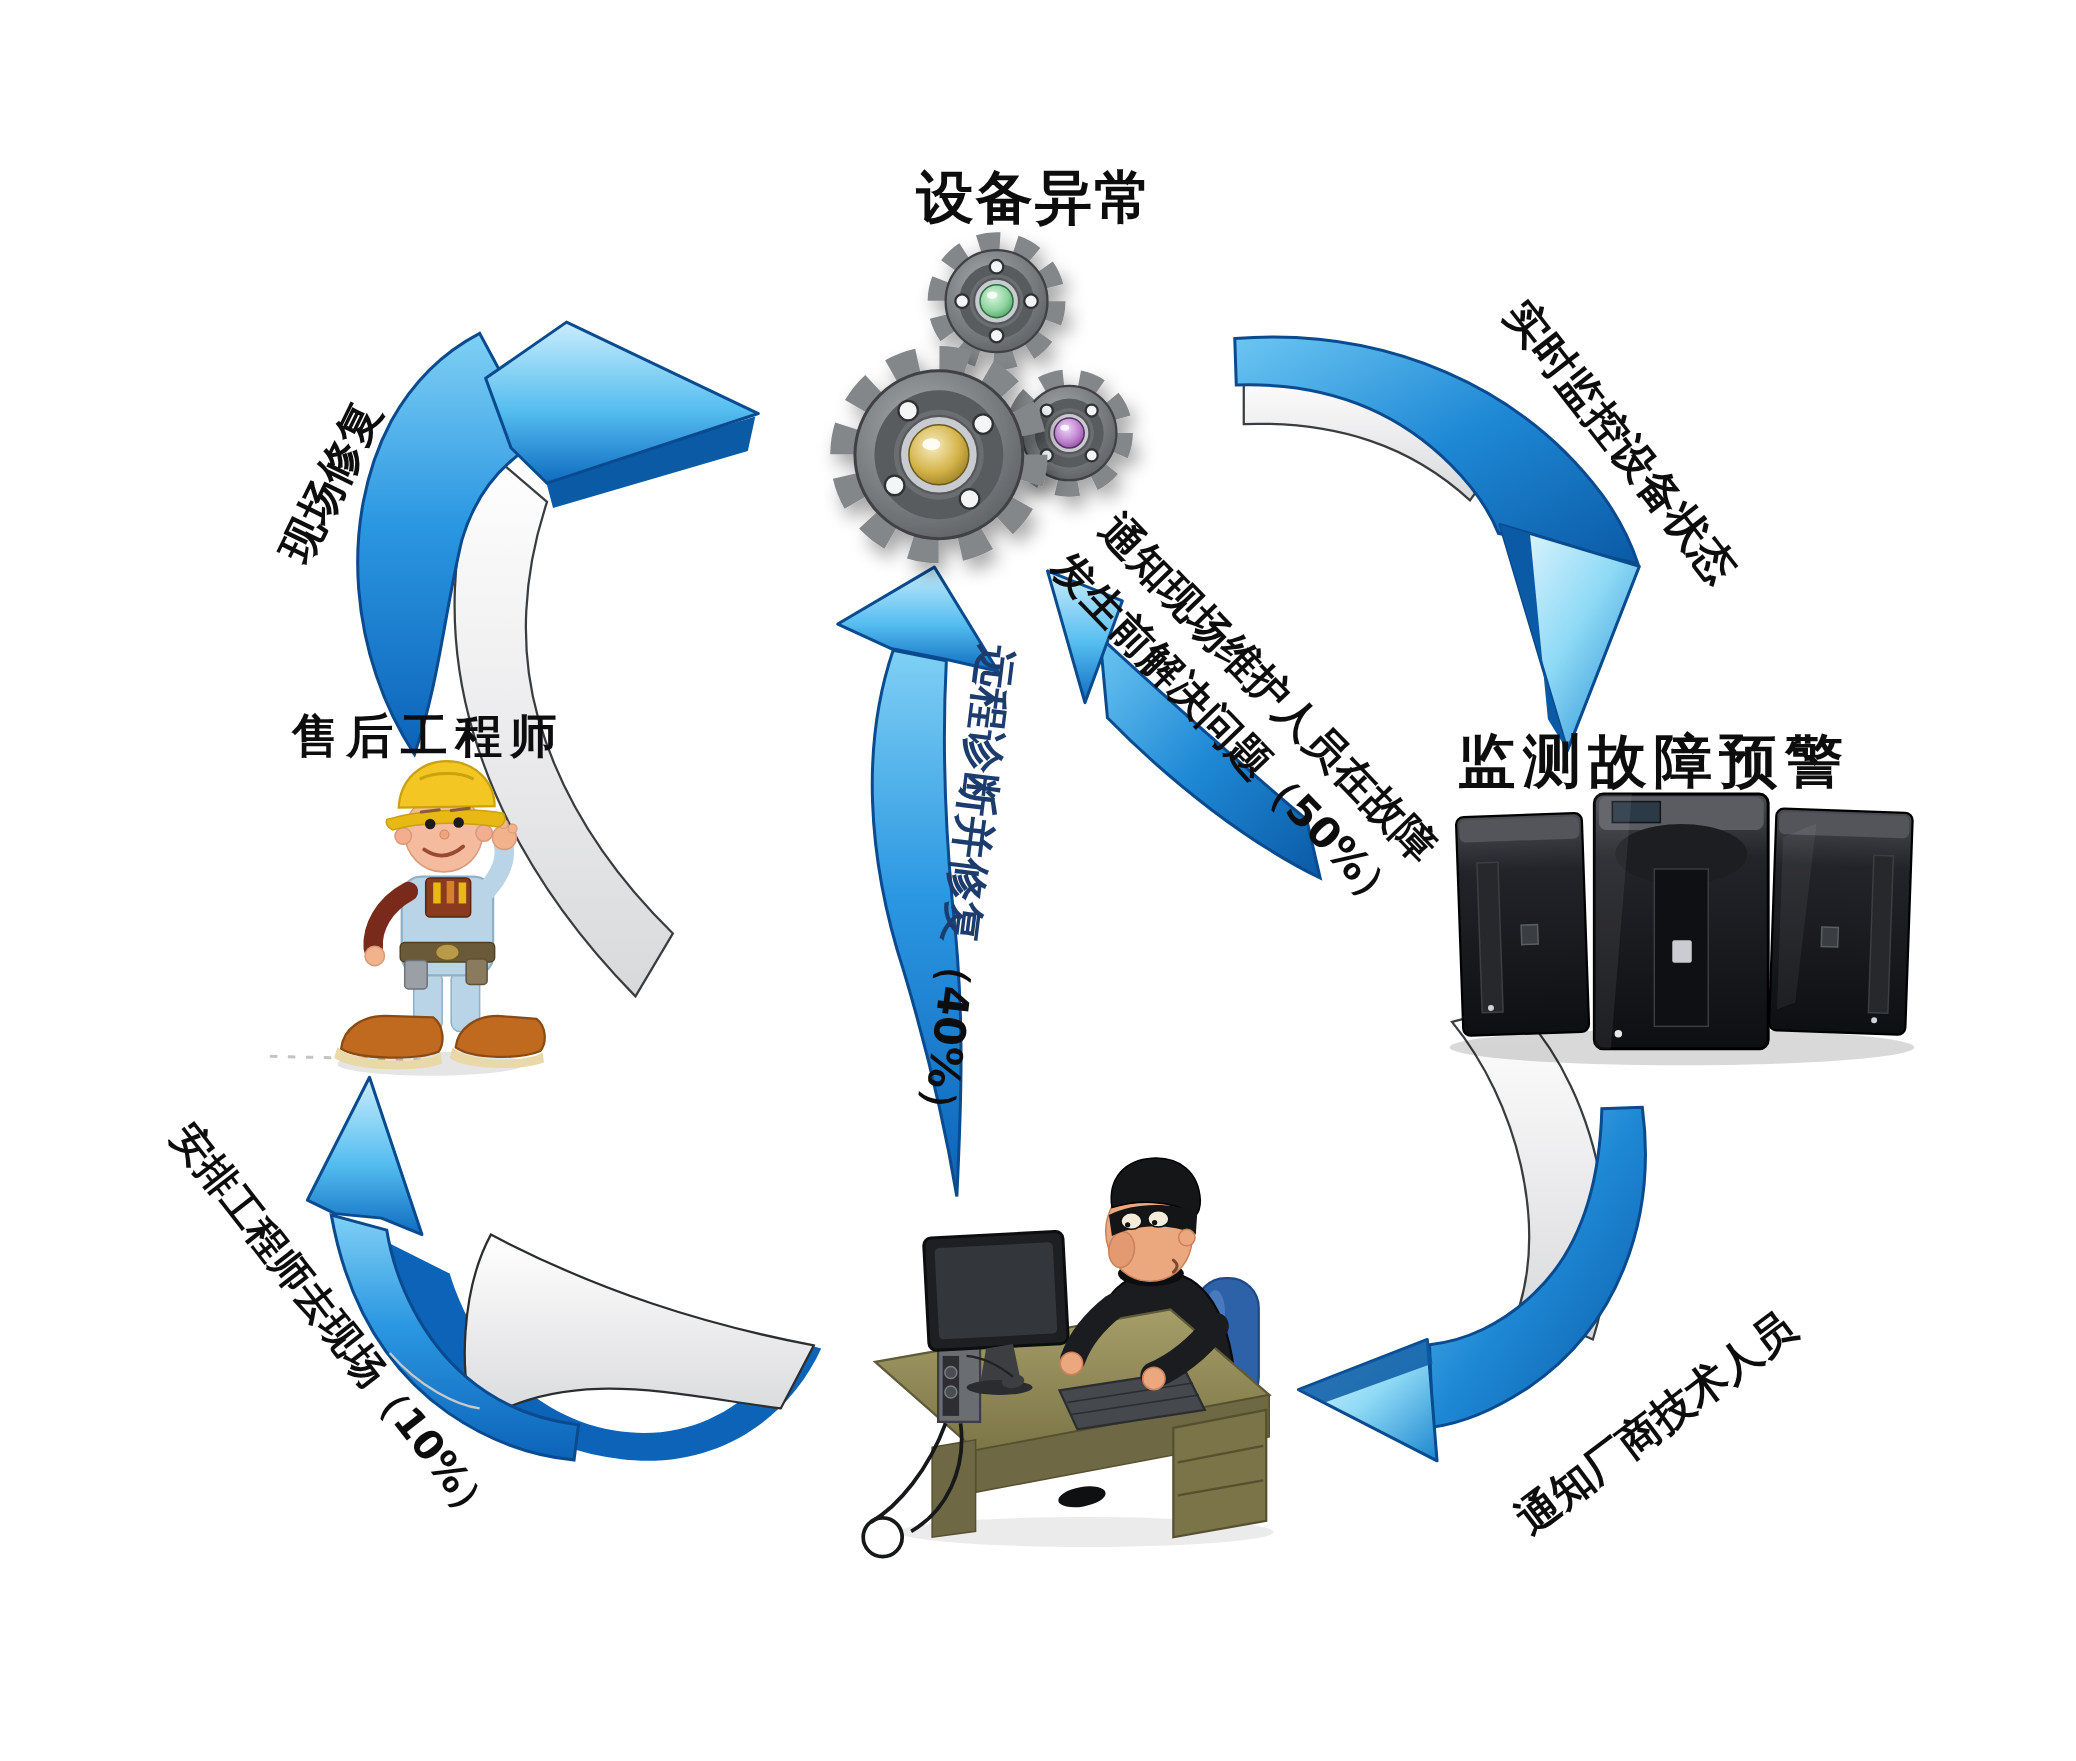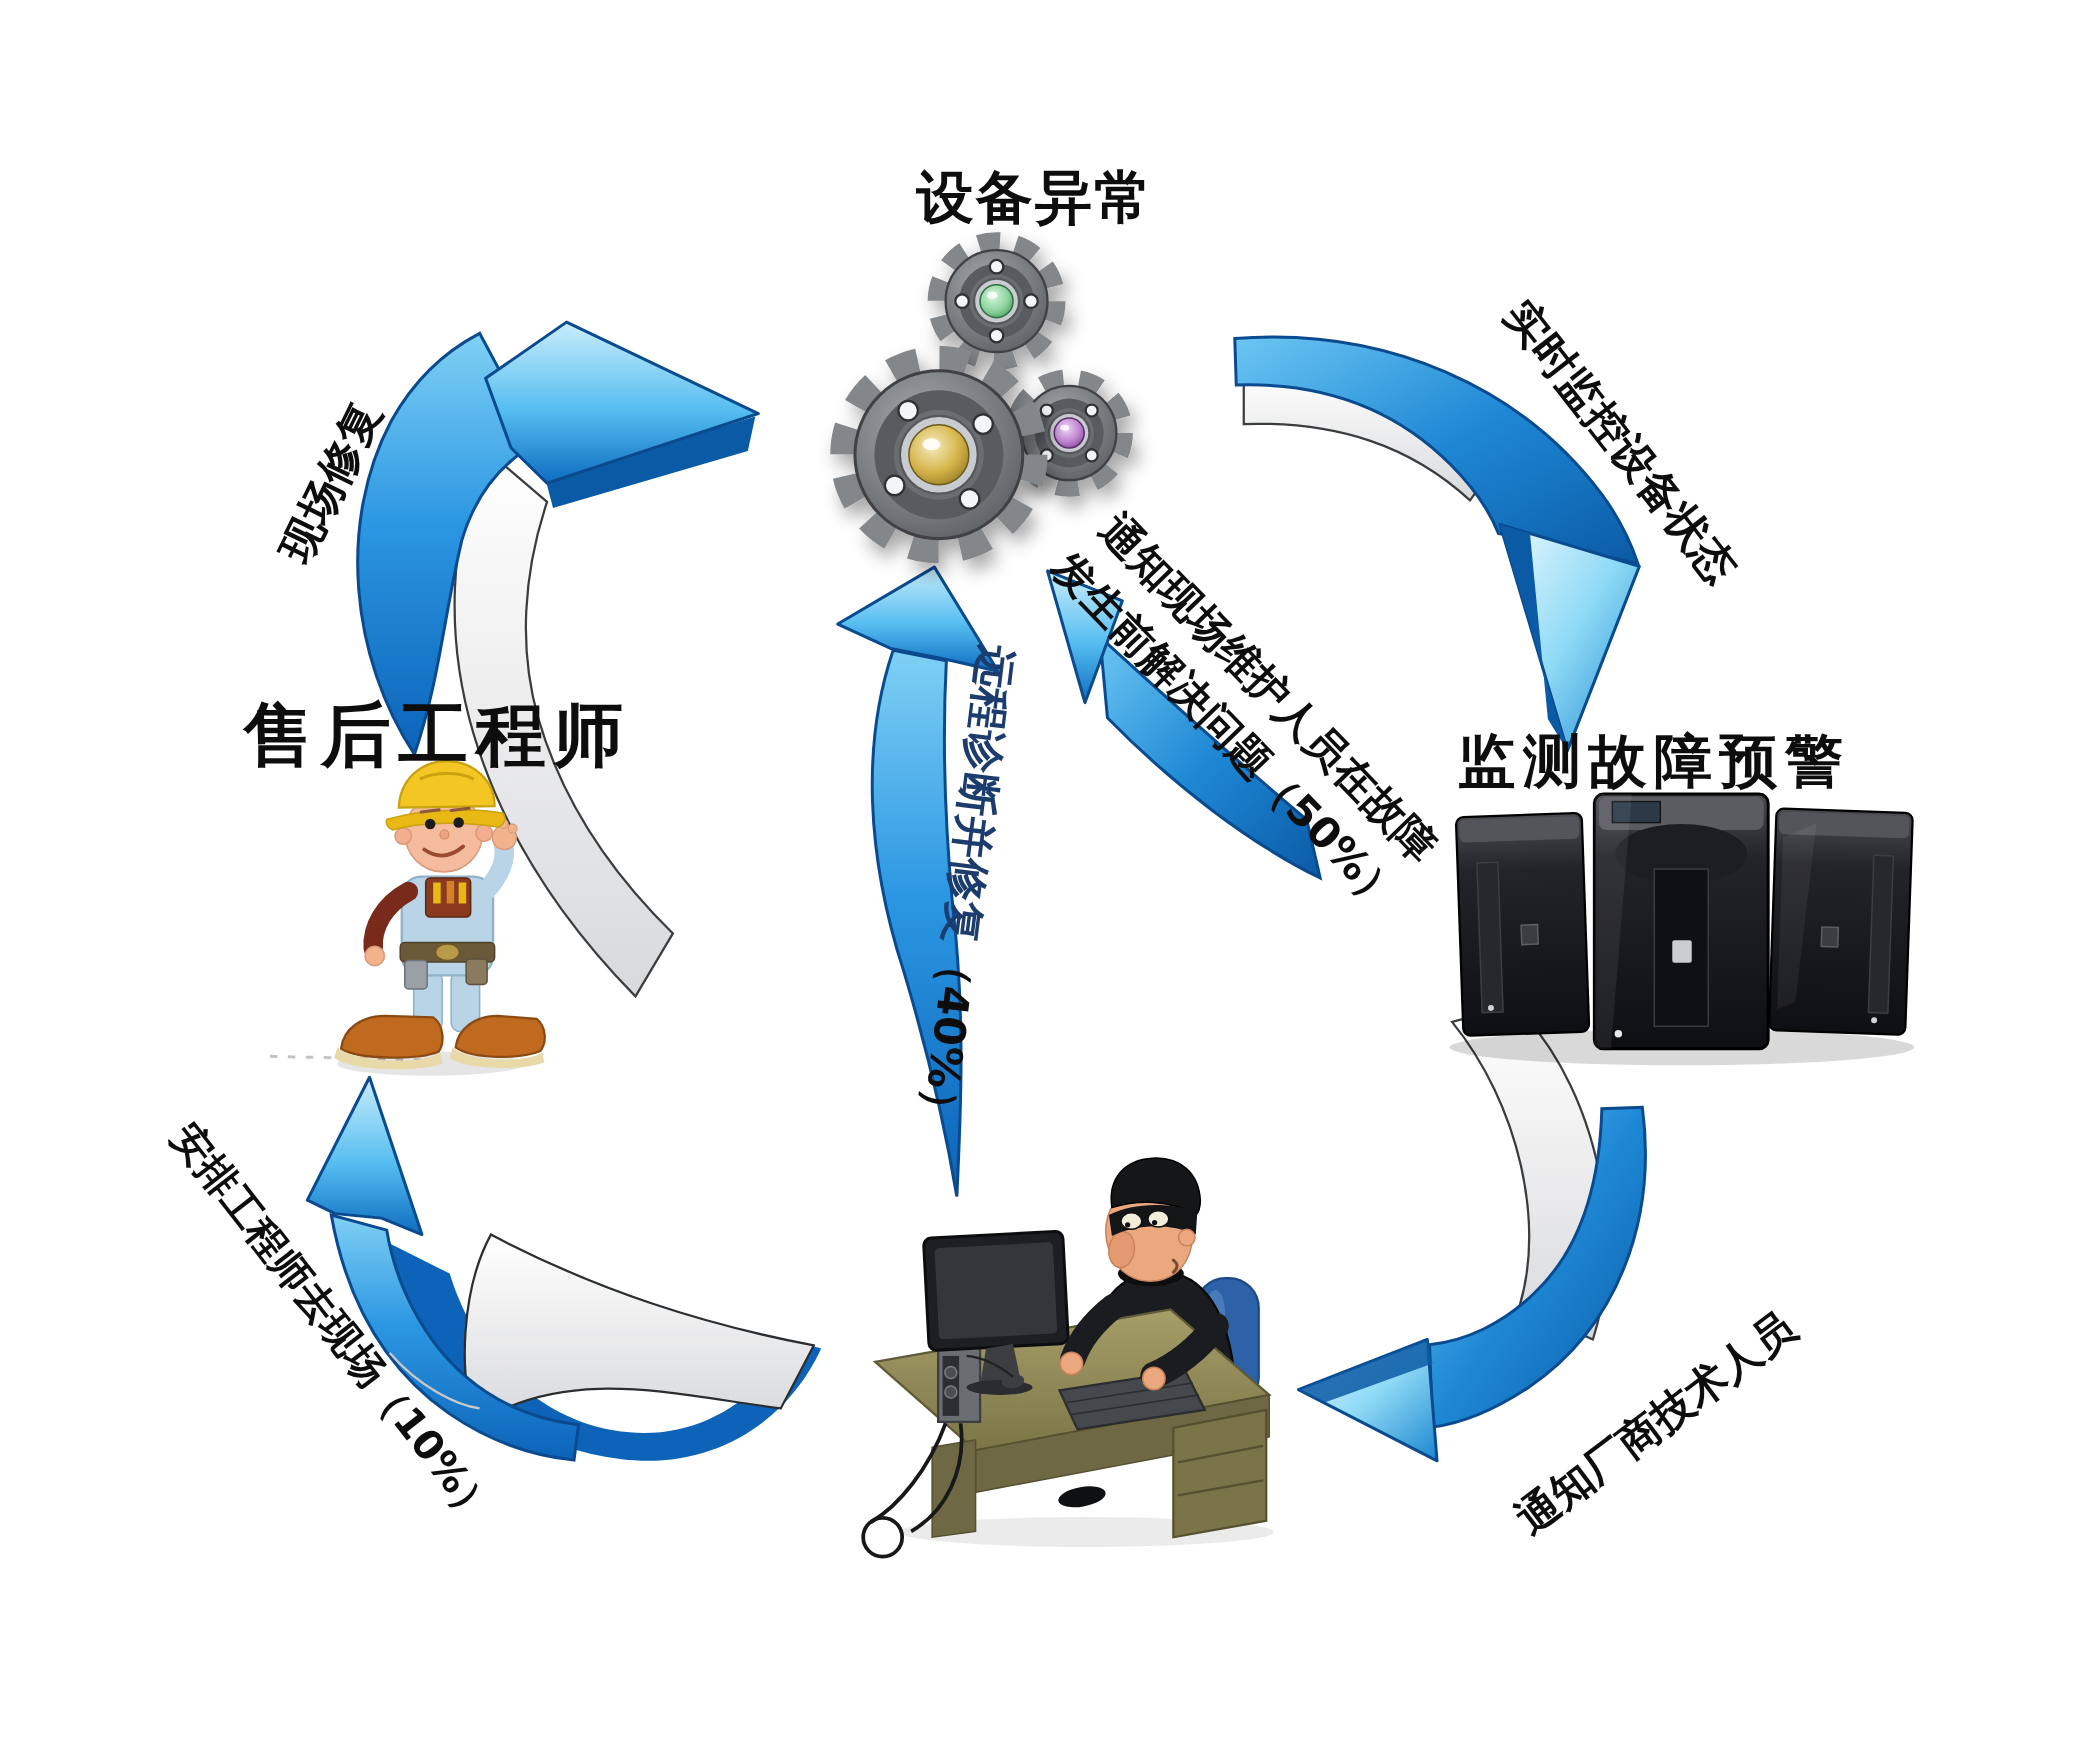--- a/index.html
+++ b/index.html
@@ -3,21 +3,21 @@
 <meta charset="utf-8">
 <style>
   html,body{margin:0;padding:0;background:#ffffff;}
   body{width:2077px;height:1762px;position:relative;font-family:"DejaVu Sans",sans-serif;overflow:hidden;}
   .canvas{position:absolute;inset:0;width:2077px;height:1762px;background:#ffffff;}
   .art{position:absolute;left:0;top:0;width:2077px;height:1762px;}
   .lbl{position:absolute;white-space:nowrap;color:#0d0d0d;font-weight:700;transform:translate(-50%,-50%);}
   .node-lbl{font-weight:700;}
   #t-title   {left:1035px;top:198px;font-size:57px;letter-spacing:2.2px;}
   #t-monitor {left:1654px;top:762px;font-size:58px;letter-spacing:7.5px;}
-  #t-engineer{left:437px;top:736px;font-size:70px;letter-spacing:7.5px;}
+  #t-engineer{left:428px;top:736px;font-size:47px;letter-spacing:7.5px;}
   #t-remote  {left:1056px;top:1604px;font-size:52px;letter-spacing:4.5px;}
   #t-flow-status {left:1620px;top:442px;font-size:43px;transform:translate(-50%,-50%) rotate(52deg);}
   #t-flow-onsite1{left:1268px;top:688px;font-size:42px;transform:translate(-50%,-50%) rotate(46deg);}
   #t-flow-onsite2{left:1226px;top:732px;font-size:42px;transform:translate(-50%,-50%) rotate(46deg);}
   #t-flow-remotefix{left:966px;top:888px;font-size:43px;transform:translate(-50%,-50%) rotate(97deg);}
   #t-flow-remotefix .navy{color:#1d3c6e;}
   #t-flow-remotefix .pct{color:#0d0d0d;}
   #t-flow-arrange{left:333px;top:1324px;font-size:40px;transform:translate(-50%,-50%) rotate(52deg);}
   #t-flow-vendor {left:1656px;top:1423px;font-size:42px;transform:translate(-50%,-50%) rotate(-37deg);}
   #t-flow-repair {left:331px;top:482px;font-size:43px;transform:translate(-50%,-50%) rotate(-64deg);}

